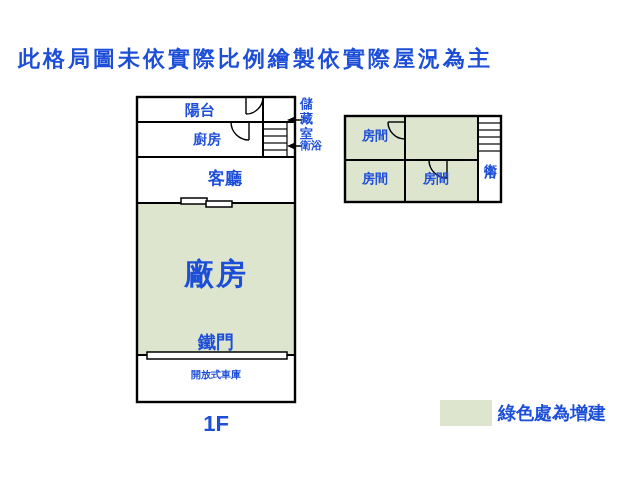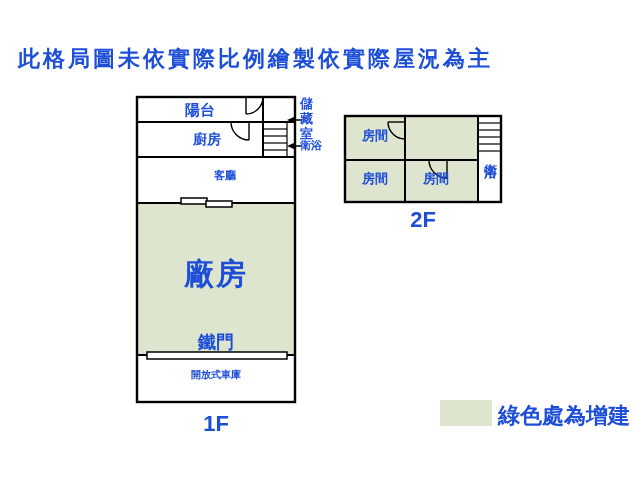--- a/index.html
+++ b/index.html
@@ -102,31 +102,30 @@
         <line x1="447" y1="160" x2="447" y2="178" class="door"></line>
         <path d="M 429 160 A 18 18 0 0 0 447 178" class="door"></path>
       </g>
     </g>
   </svg>
 
   <div class="label" style="left:18px;top:46px;font-size:22px;letter-spacing:3px;">此格局圖未依實際比例繪製依實際屋況為主</div>
 
   <div class="label centered" style="left:137px;top:101px;width:126px;font-size:15px;">陽台</div>
   <div class="label centered" style="left:137px;top:131px;width:126px;font-size:14px;margin-left:7px;">廚房</div>
-  <div class="label centered" style="left:137px;top:169px;width:176px;font-size:11px;">客廳</div>
+  <div class="label centered" style="left:137px;top:169px;width:176px;font-size:17px;">客廳</div>
   <div class="label centered" style="left:137px;top:249px;width:158px;font-size:30px;letter-spacing:2px;margin-top:8px;">廠房</div>
   <div class="label centered" style="left:137px;top:332px;width:158px;font-size:18px;">鐵門</div>
   <div class="label centered" style="left:137px;top:369px;width:158px;font-size:10px;">開放式車庫</div>
   <div class="label centered" style="left:137px;top:411px;width:158px;font-size:22px;">1F</div>
 
   <div class="label wrap-note" style="left:300px;top:97px;width:24px;font-size:13px;">儲藏室</div>
   <div class="label" style="left:300px;top:139px;font-size:11px;">衛浴</div>
 
   <div class="label centered" style="left:347px;top:129px;width:56px;font-size:13px;">房間</div>
   <div class="label centered" style="left:347px;top:172px;width:56px;font-size:13px;">房間</div>
   <div class="label centered" style="left:407px;top:172px;width:58px;font-size:13px;">房間</div>
   <div class="label vertical-text" style="left:482px;top:153px;font-size:13px;letter-spacing:2px;">衛浴</div>
-  <div class="label centered" style="left:345px;top:207px;width:156px;font-size:22px;">2F</div>
 
   <div class="legend-box" style="left:440px;top:400px;width:52px;height:26px;"></div>
-  <div class="label" style="left:498px;top:403px;font-size:22px;text-align:center;">綠色處為增建</div>
+  <div class="label" style="left:498px;top:403px;font-size:18px;text-align:center;">綠色處為增建</div>
 
 </div>
 
 </body></html>

